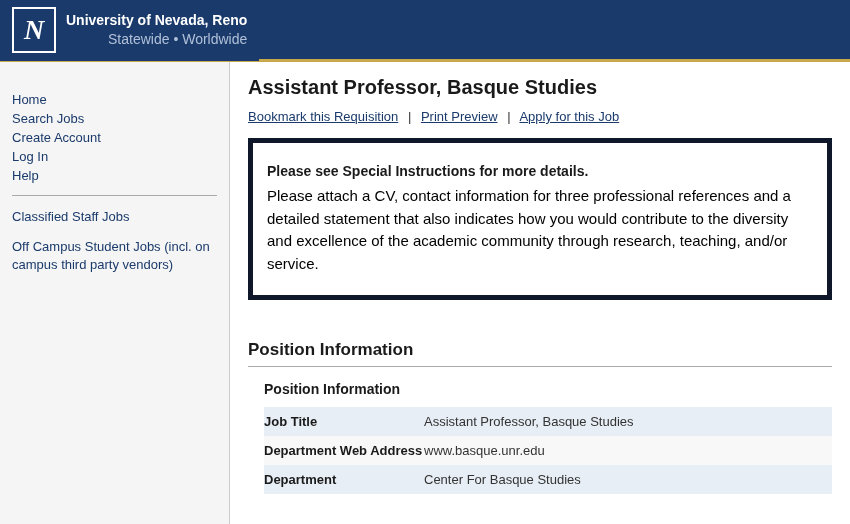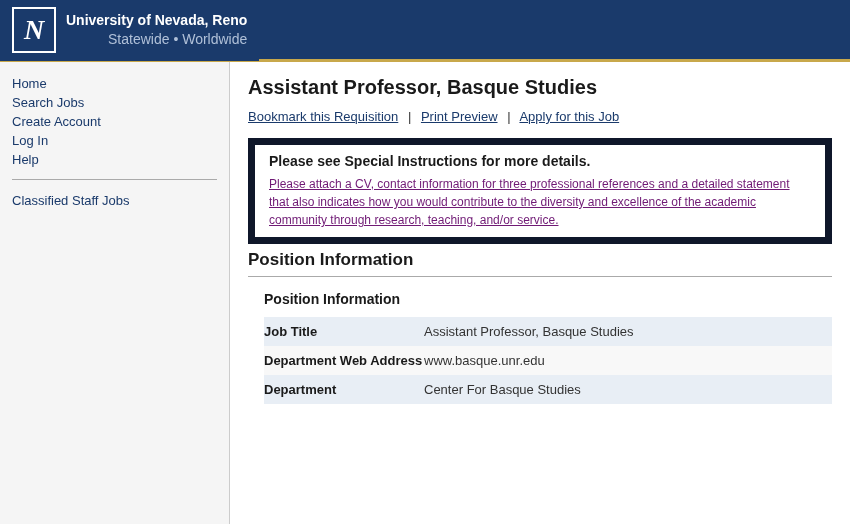--- a/index.html
+++ b/index.html
@@ -83,21 +83,21 @@
       display: flex;
       height: calc(524px - 62px);
     }
 
     
     .sidebar {
       width: 230px;
       min-width: 230px;
       background: #f5f5f5;
       border-right: 1px solid #ccc;
-      padding: 14px 12px;
+      padding: 30px 12px;
     }
     .sidebar-link {
       display: block;
       color: #1a3a6b;
       text-decoration: none;
       margin-bottom: 4px;
       font-size: 13px;
       cursor: pointer;
     }
     .sidebar-divider {
@@ -138,36 +138,35 @@
       cursor: pointer;
       font-size: 13px;
     }
     .action-sep {
       color: #333;
       margin: 0 6px;
     }
 
     
     .special-box {
-      border: 7px solid #0f172a;
-      padding: 8px 14px;
+      border: 5px solid #0f172a;
+      padding: 20px 14px;
       background: #fff;
-      margin-bottom: 2px;
+      margin-bottom: 36px;
     }
     .special-title {
       font-size: 14px;
       font-weight: bold;
       color: #1a1a1a;
       margin-bottom: 6px;
     }
     .special-text {
-      font-size: 12px;
-      color: #701a75;
+      font-size: 15px;
+      color: #000000;
       line-height: 1.5;
-      text-decoration: underline;
     }
 
     
     .section-title {
       font-size: 17px;
       font-weight: bold;
       color: #1a1a1a;
       margin-bottom: 6px;
       padding-top: 4px;
     }
@@ -230,20 +229,21 @@
 <div class="main-layout">
 
   <aside class="sidebar">
     <a class="sidebar-link">Home</a>
     <a class="sidebar-link">Search Jobs</a>
     <a class="sidebar-link">Create Account</a>
     <a class="sidebar-link">Log In</a>
     <a class="sidebar-link">Help</a>
     <hr class="sidebar-divider">
     <a class="sidebar-section-link">Classified Staff Jobs</a>
+    <a class="sidebar-section-link">Off Campus Student Jobs (incl. on campus third party vendors)</a>
   </aside>
 
   <main class="content">
     <h1 class="page-title">Assistant Professor, Basque Studies</h1>
 
     <div class="action-links">
       <a class="action-link">Bookmark this Requisition</a>
       <span class="action-sep">|</span>
       <a class="action-link">Print Preview</a>
       <span class="action-sep">|</span>

